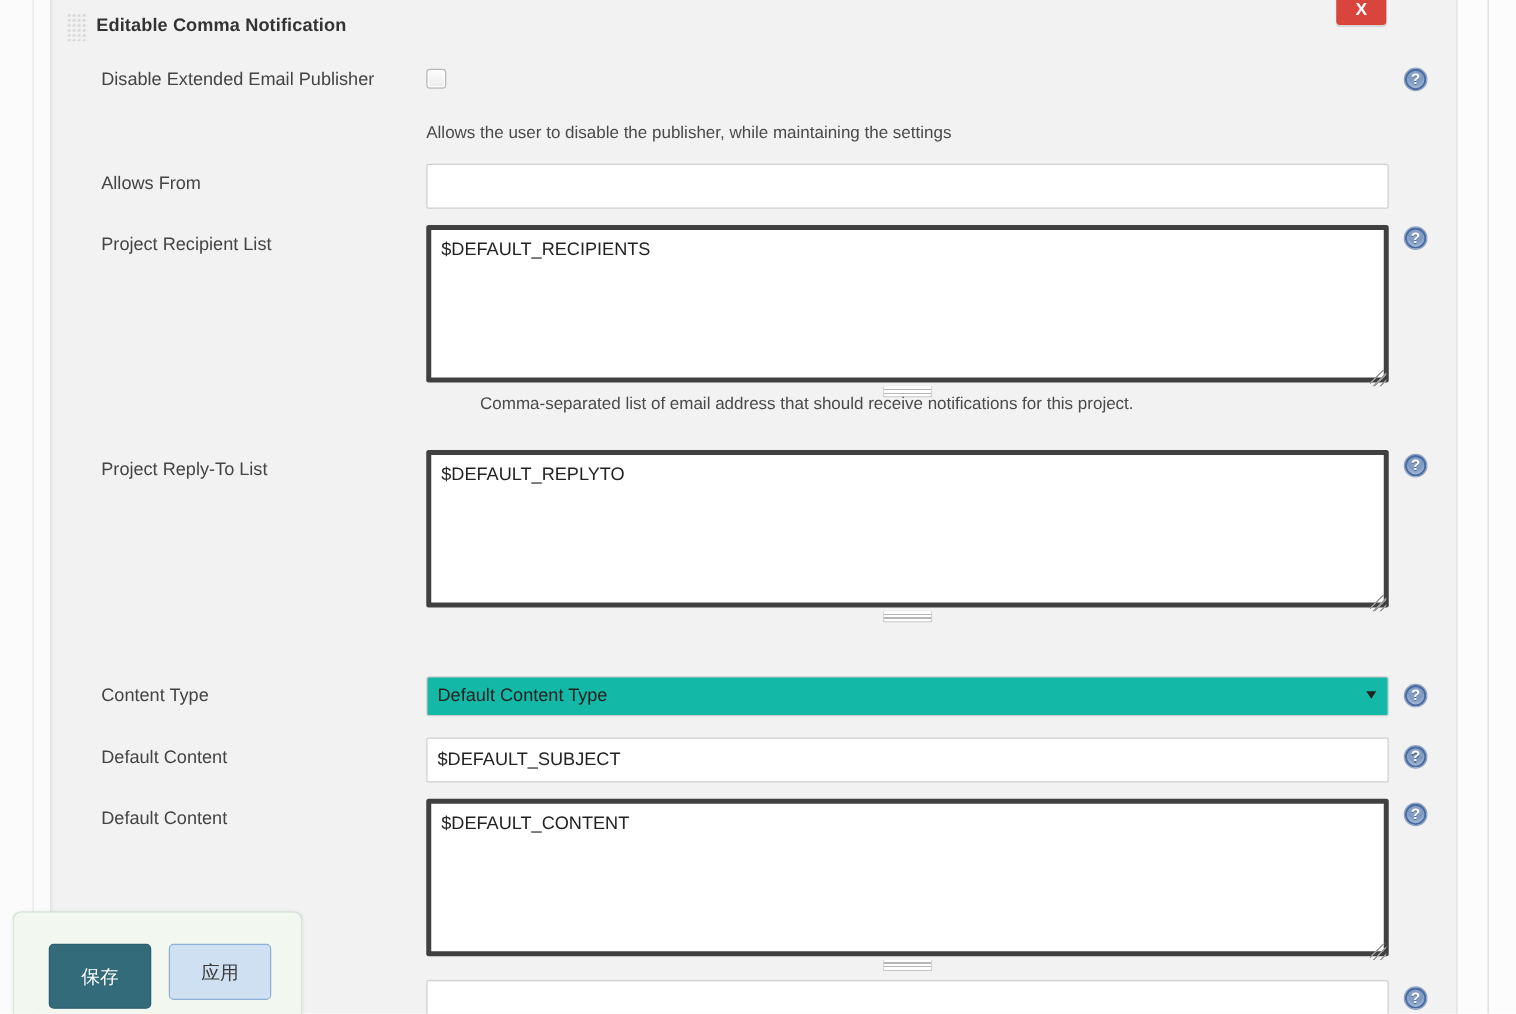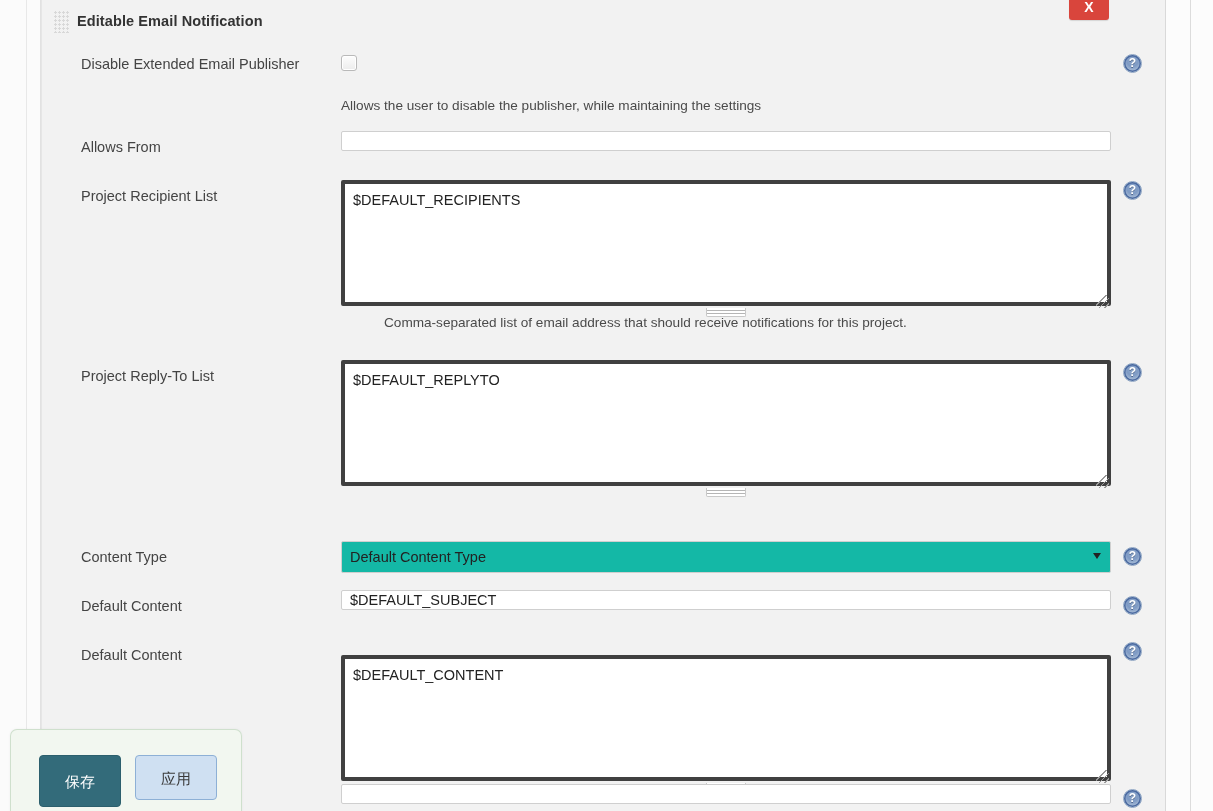--- a/index.html
+++ b/index.html
@@ -89,21 +89,21 @@
   }
   .fieldwrap { position: absolute; left: 299px; }
   .hint {
     position: absolute; left: 299px;
     font-size: 13.6px; color: #4a4a4a;
     white-space: nowrap;
   }
 
   
   input.txt {
-    width: 770px; height: 20px;
+    width: 770px; height: 36px;
     padding: 4px 8px;
     font-family: "Liberation Sans", sans-serif;
     font-size: 14.5px; color: #222;
     background: #ffffff;
     border: 1px solid #cfcfcf;
     border-radius: 2px;
     outline: none;
   }
   textarea.ta {
     width: 770px;
@@ -246,21 +246,21 @@
 
 <div id="root">
 
   <div class="page-gutter-left"></div>
   <div class="page-gutter-right"></div>
 
   <div class="panel">
 
     <div class="panel-header">
       <div class="drag-handle"></div>
-      <div class="panel-title">Editable Email Notification</div>
+      <div class="panel-title">Editable Comma Notification</div>
       <button class="close-btn">X</button>
     </div>
 
     <div class="row" style="top:55px;">
       <div class="lbl" style="top:1px;">Disable Extended Email Publisher</div>
       <div class="fieldwrap" style="top:0px;">
         <div class="checkbox"></div>
       </div>
       <div class="help" style="left:1081px; top:-1px;"></div>
     </div>
@@ -314,21 +314,21 @@
     <div class="row" style="top:590px;">
       <div class="lbl" style="top:8px;">Default Content</div>
       <div class="fieldwrap" style="top:0px;">
         <input class="txt" type="text" value="$DEFAULT_SUBJECT" style="">
       </div>
       <div class="help" style="left:1081px; top:6px;"></div>
     </div>
 
     <div class="row" style="top:639px;">
       <div class="lbl" style="top:8px;">Default Content</div>
-      <div class="fieldwrap" style="top:0px;margin-top:16px;">
+      <div class="fieldwrap" style="top:0px;">
         <div class="ta-shell">
           <textarea class="ta" style="height: 126px;">$DEFAULT_CONTENT</textarea>
           <div class="ta-grip-c"></div>
           <div class="ta-grip-h"></div>
         </div>
       </div>
       <div class="help" style="left:1081px; top:3px;"></div>
     </div>
 
     <div class="row" style="top:784px;">

